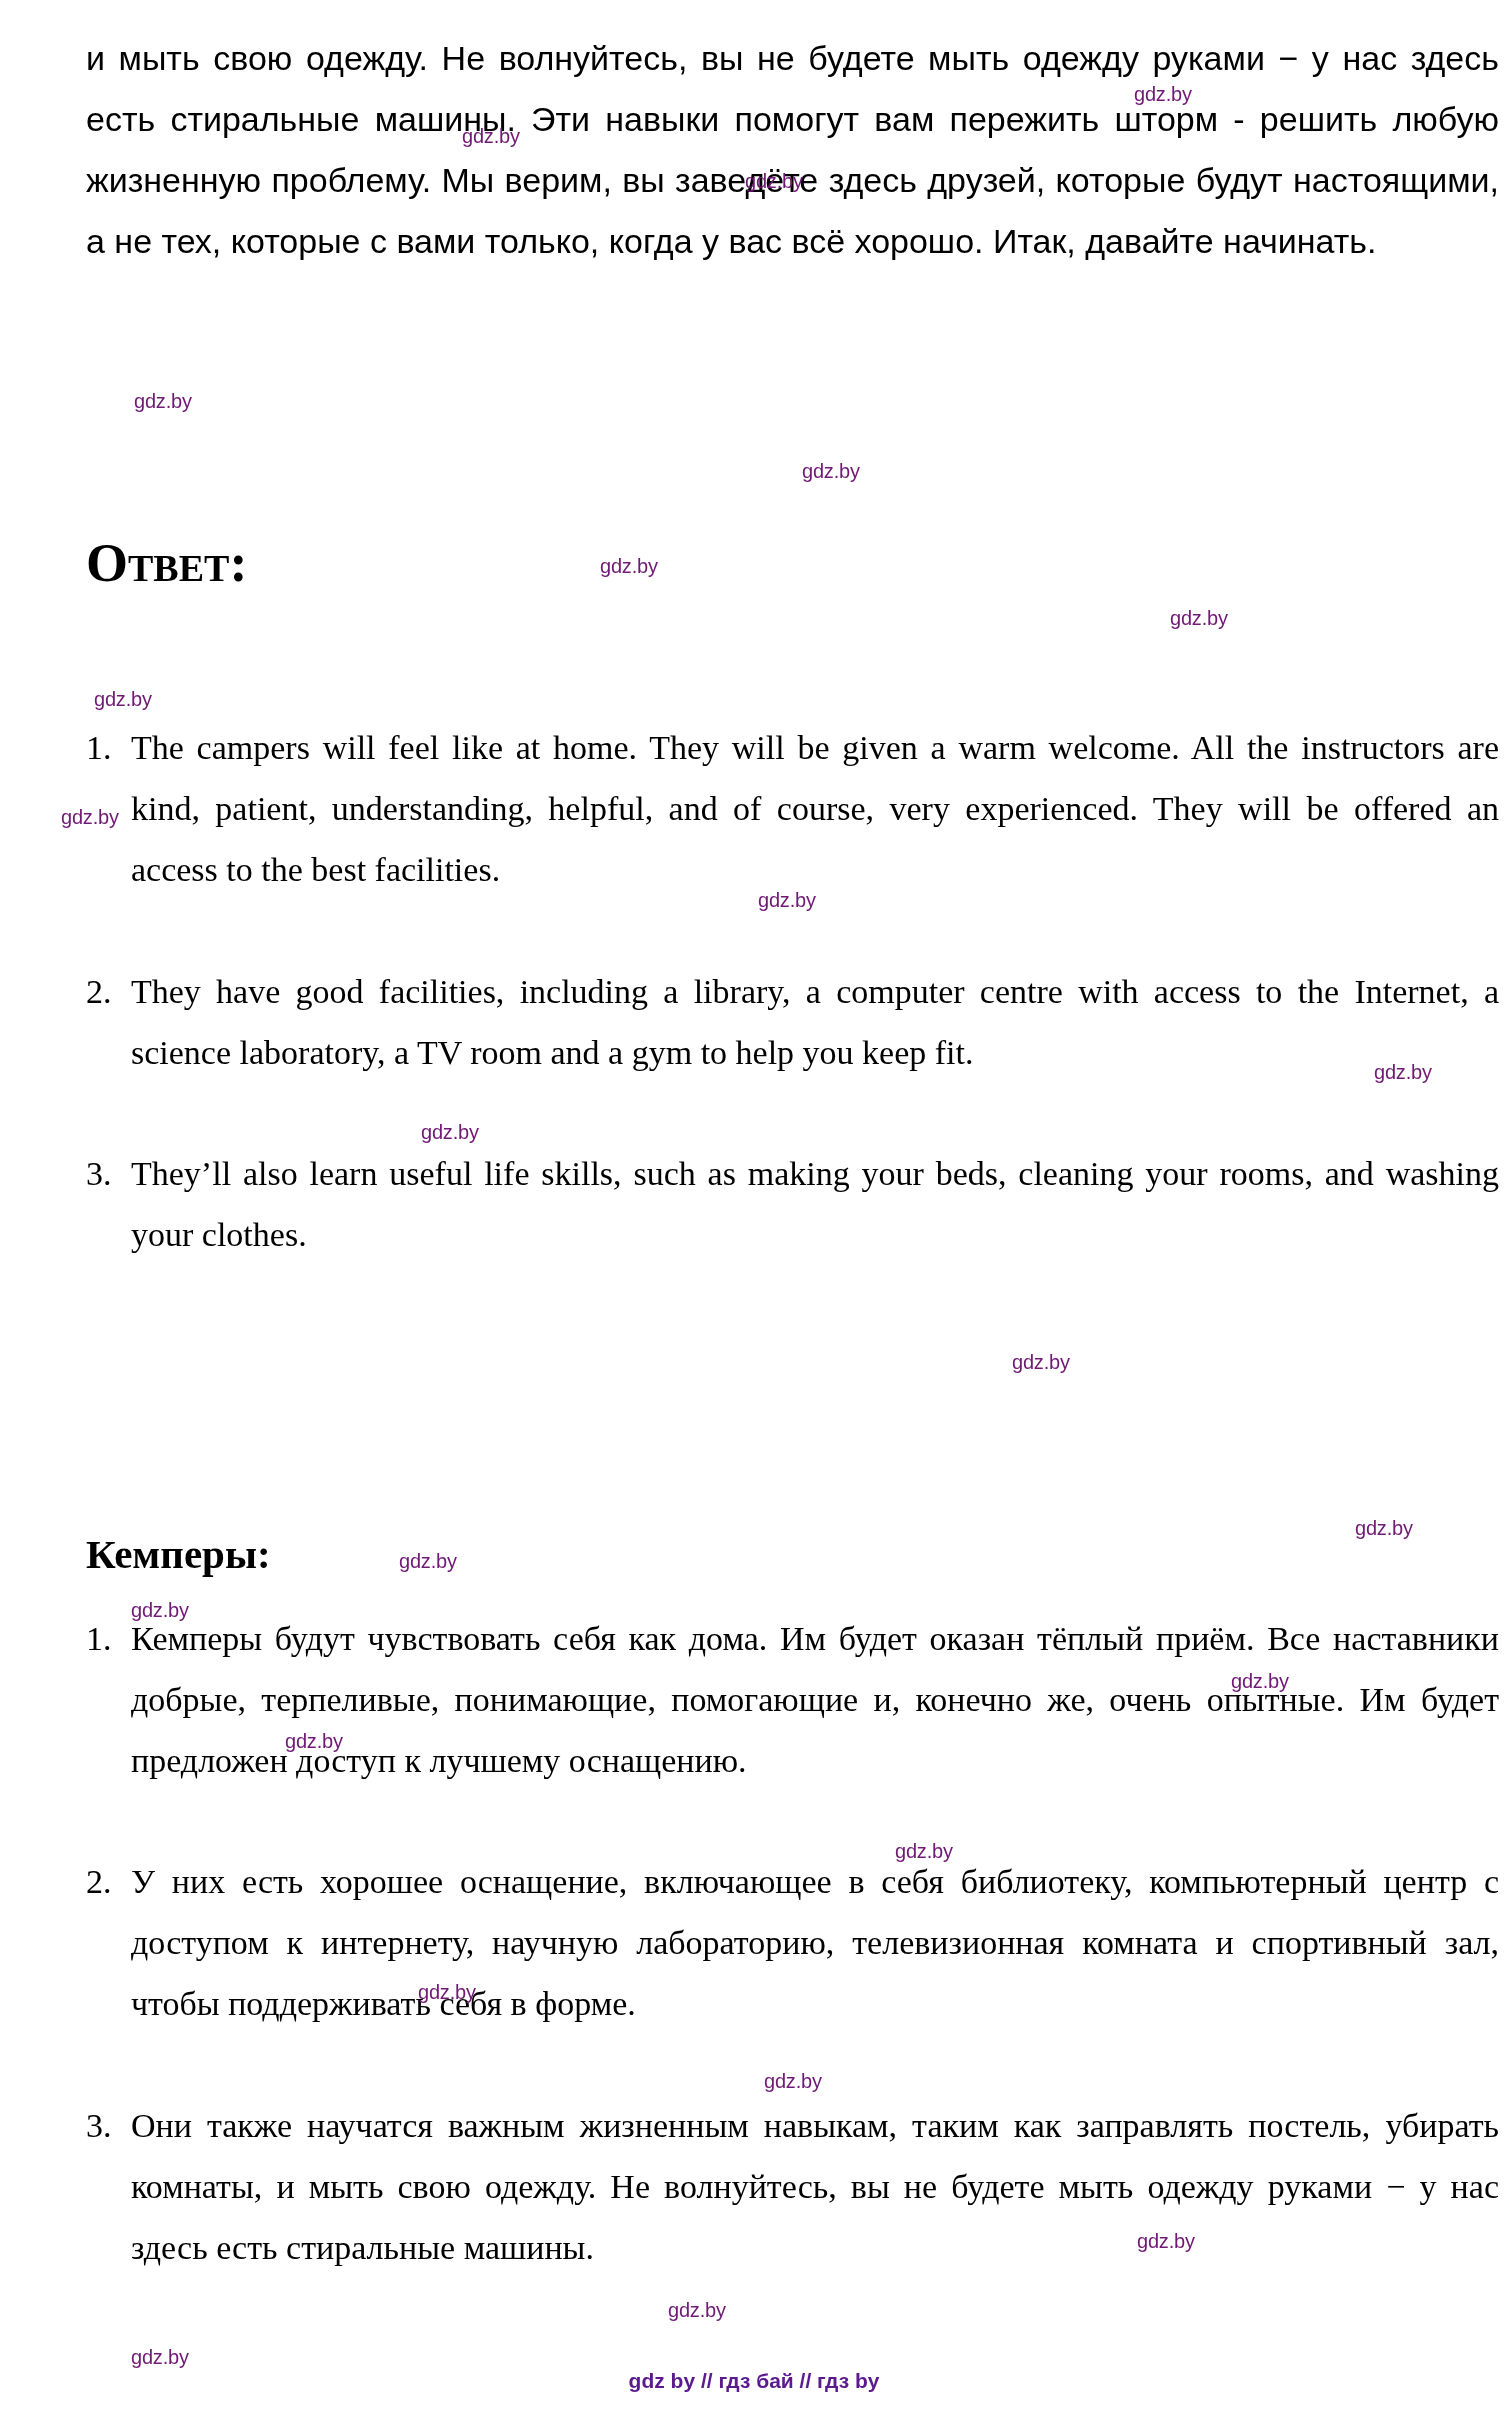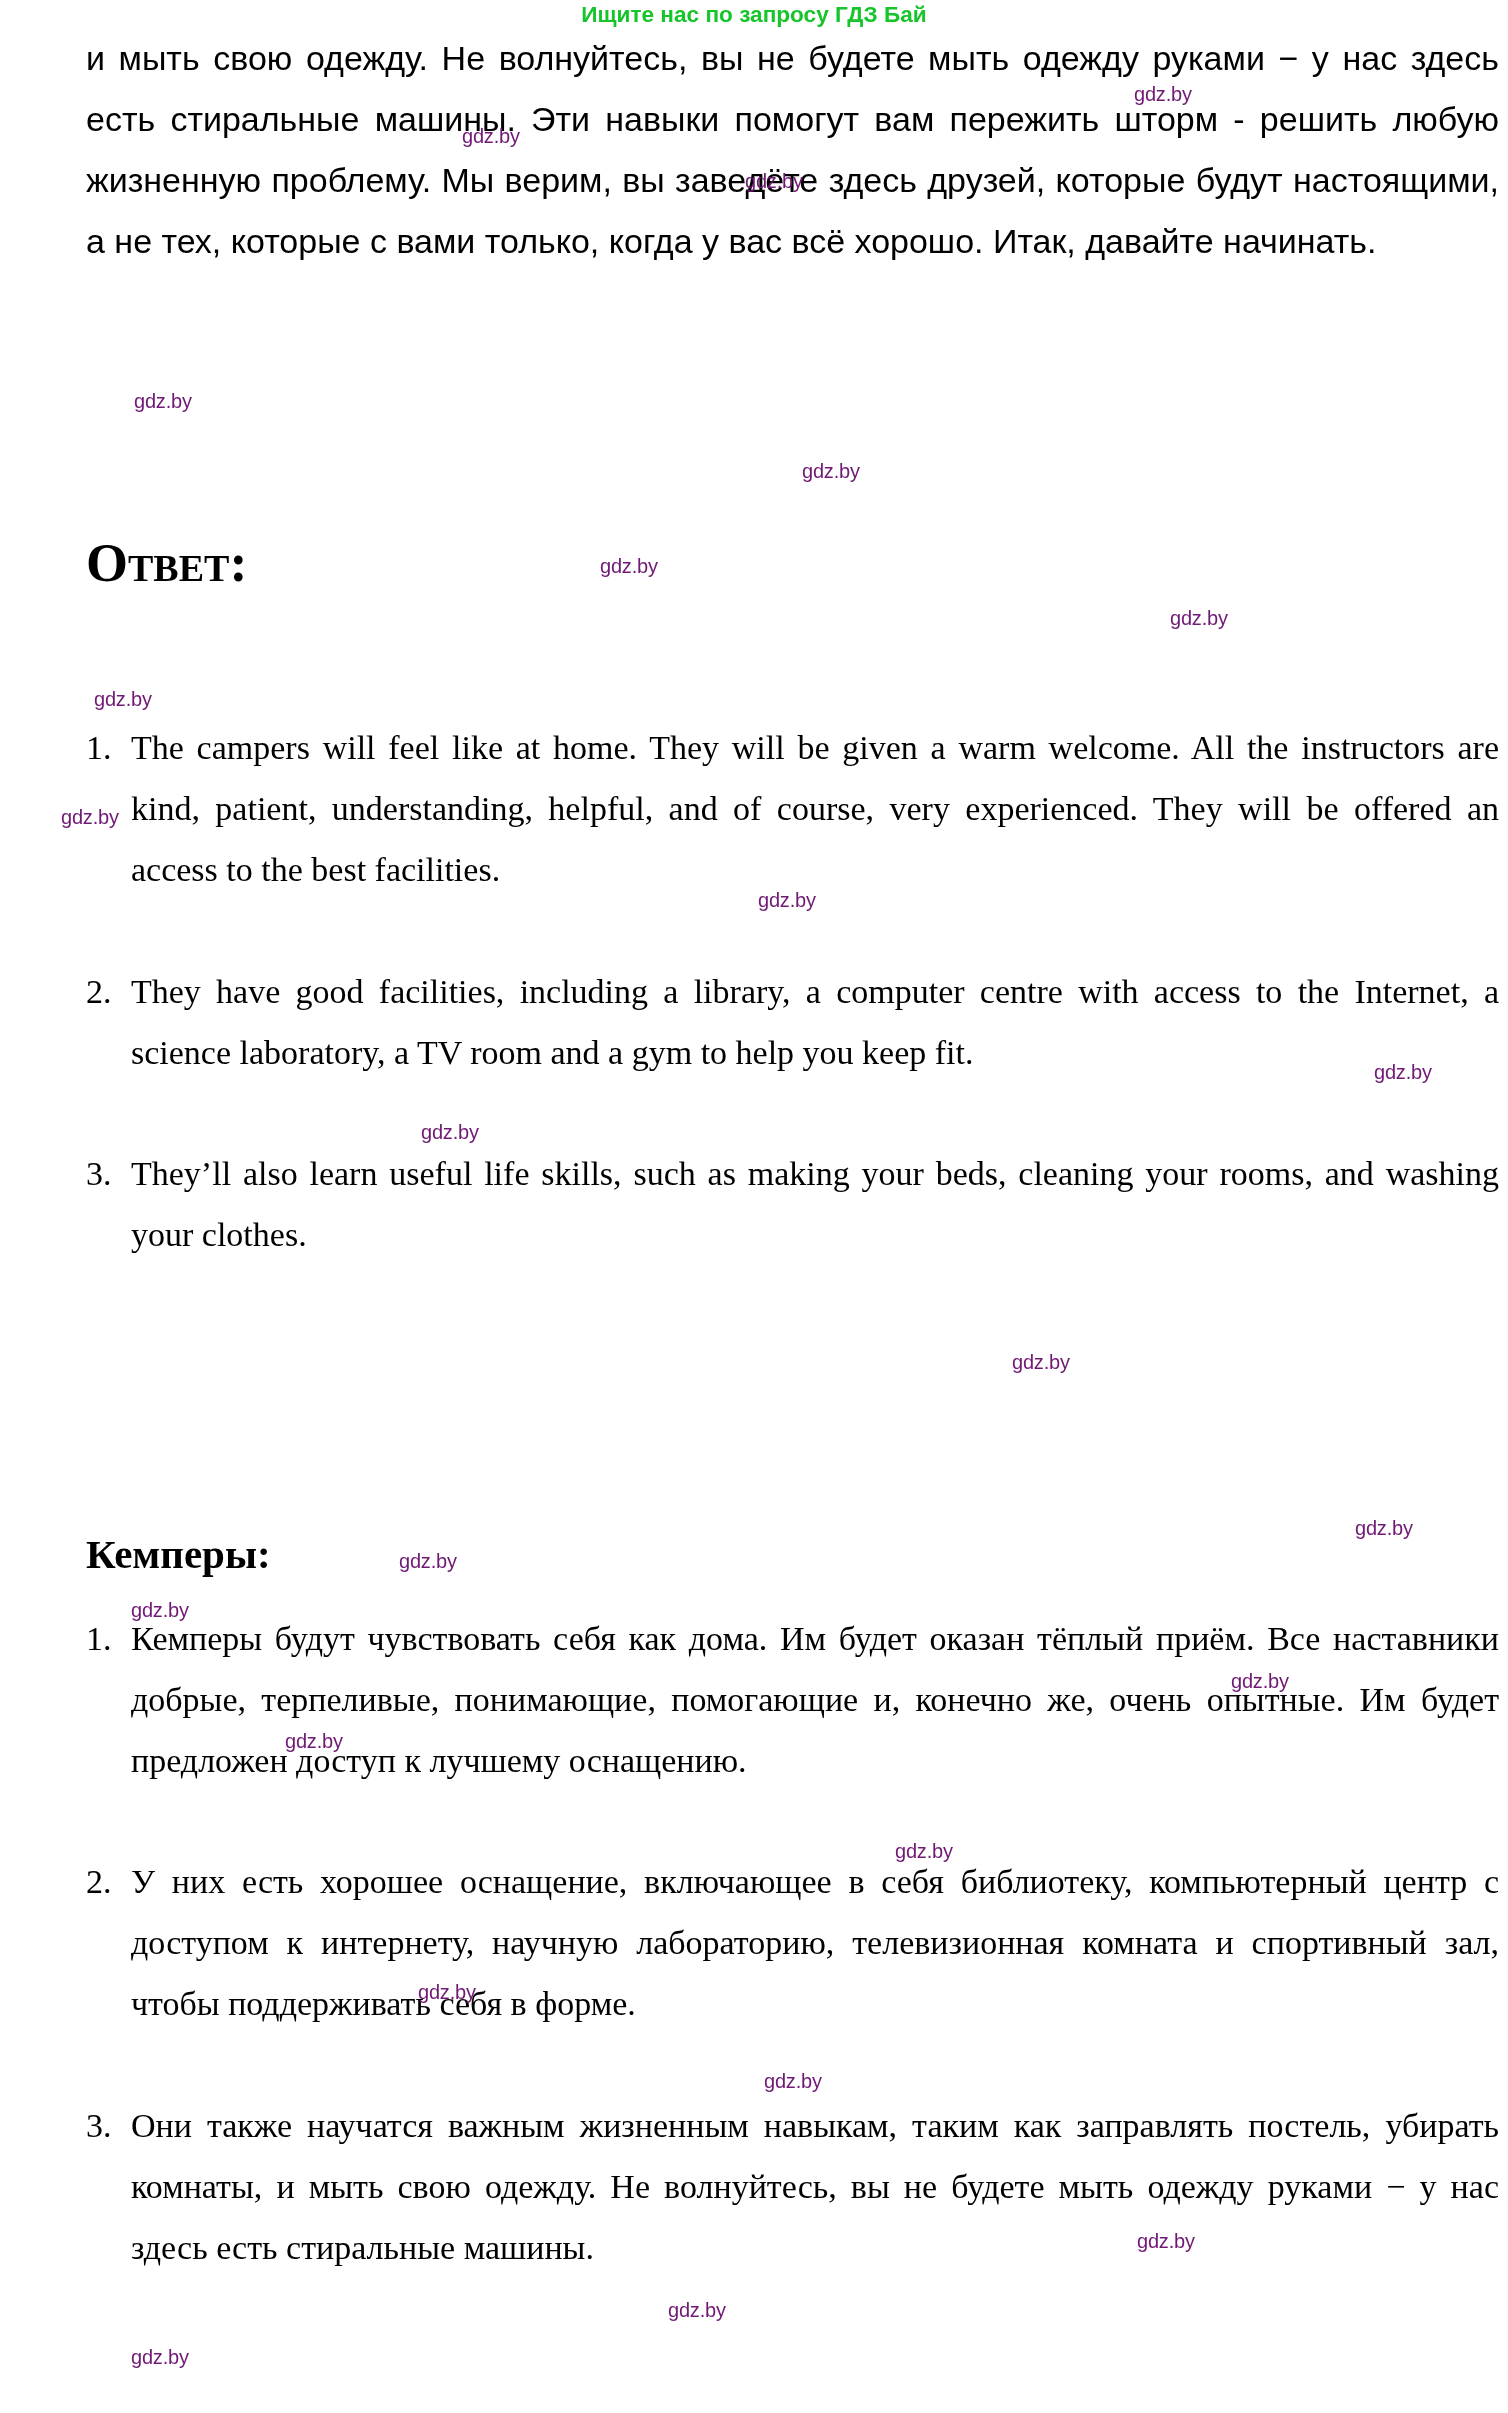--- a/index.html
+++ b/index.html
@@ -93,21 +93,20 @@
   .numitem .body {
     flex: 1 1 auto;
     text-align: justify;
   }
 </style>
 </head>
 <body>
 
 <div id="page">
 
-  <div class="promo-top" style="color: rgb(22, 197, 42);">Ищите нас по запросу ГДЗ Бай</div>
 
   <div class="para" style="left:86px; top:28px; width:1413px;">и мыть свою одежду. Не волнуйтесь, вы не будете мыть одежду руками − у нас здесь есть стиральные машины. Эти навыки помогут вам пережить шторм -  решить любую жизненную проблему. Мы верим, вы заведёте здесь друзей, которые будут настоящими, а не тех, которые с вами только, когда у вас всё хорошо. Итак, давайте начинать.</div>
 
   <div class="heading" style="left:86px; top:532px; font-variant: small-caps; font-size:54px;">Ответ:</div>
 
   <div class="numitem" style="left:86px; top:717px; width:1413px;">
     <span class="marker">1.</span>
     <span class="body">The campers will feel like at home. They will be given a warm welcome. All the instructors are kind, patient, understanding, helpful, and of course, very experienced. They will be offered an access to the best facilities.</span>
   </div>
 
@@ -158,15 +157,16 @@
       <div class="wm" style="left: 1231px; top: 1670px;">gdz.by</div>
       <div class="wm" style="left: 285px; top: 1730px;">gdz.by</div>
       <div class="wm" style="left: 895px; top: 1840px;">gdz.by</div>
       <div class="wm" style="left: 418px; top: 1981px;">gdz.by</div>
       <div class="wm" style="left: 764px; top: 2070px;">gdz.by</div>
       <div class="wm" style="left: 1137px; top: 2230px;">gdz.by</div>
       <div class="wm" style="left: 668px; top: 2299px;">gdz.by</div>
       <div class="wm" style="left: 131px; top: 2346px;">gdz.by</div>
     </div>
 
+  <div class="promo-bottom" style="color: rgb(91, 26, 142);">gdz by  //  гдз бай  //  гдз by</div>
 
 </div>
 
 
 </body></html>

